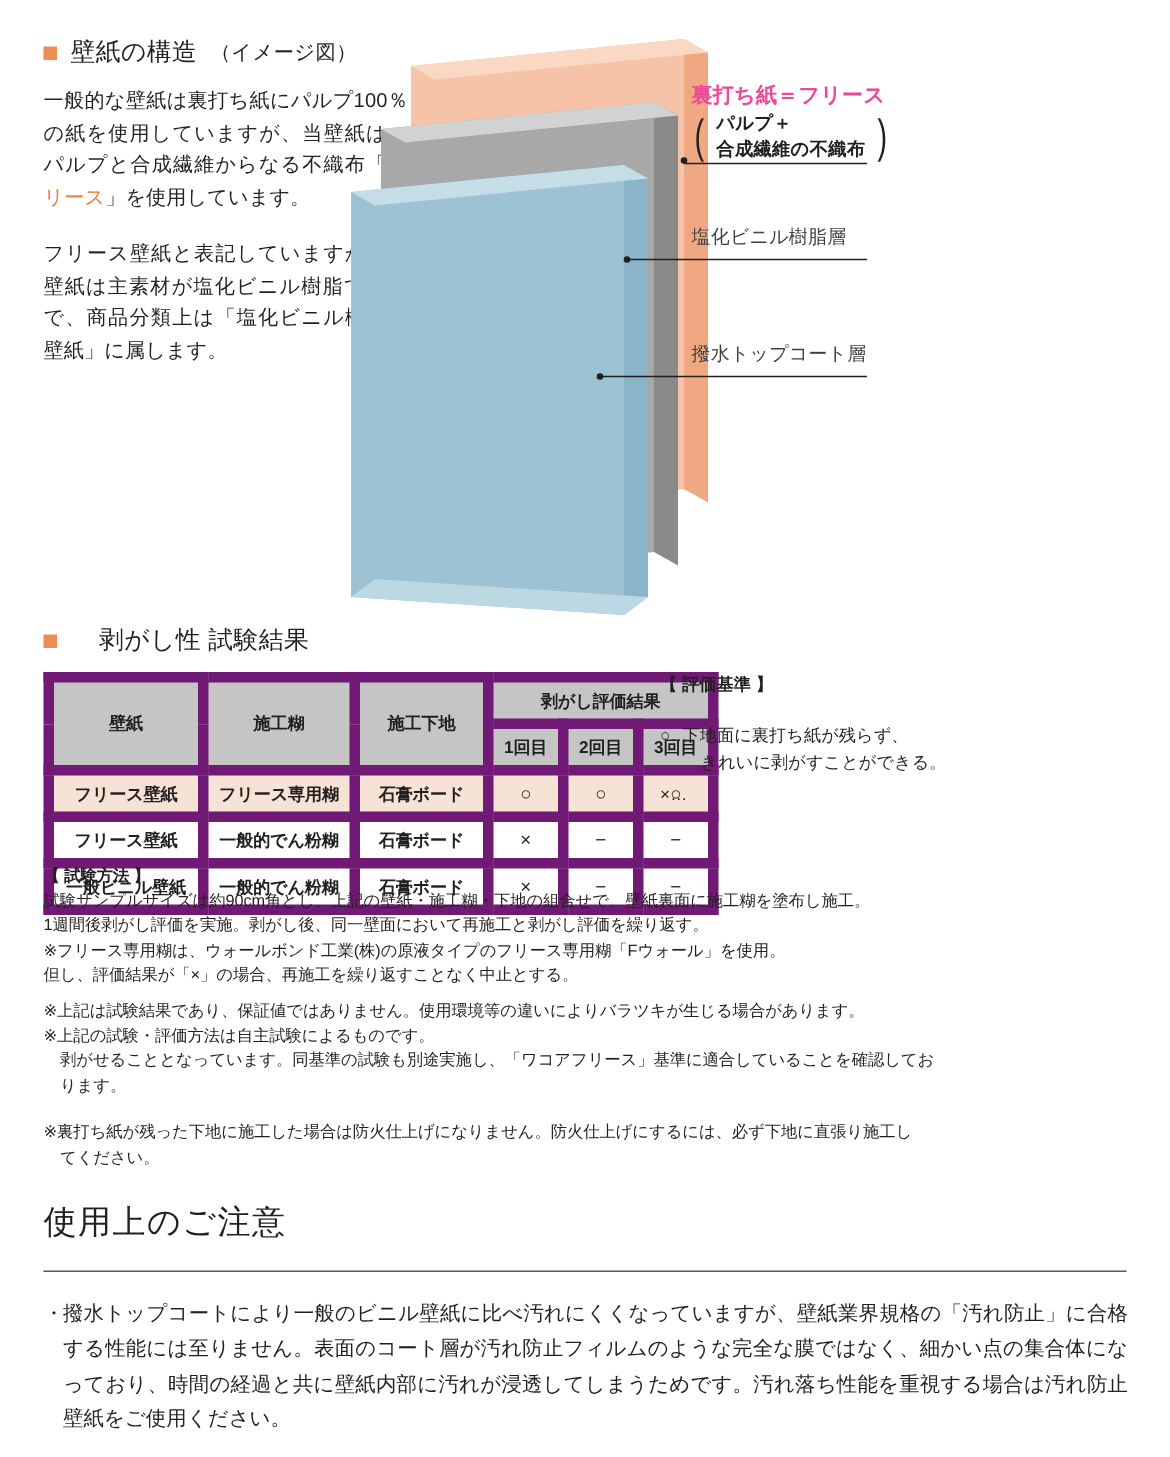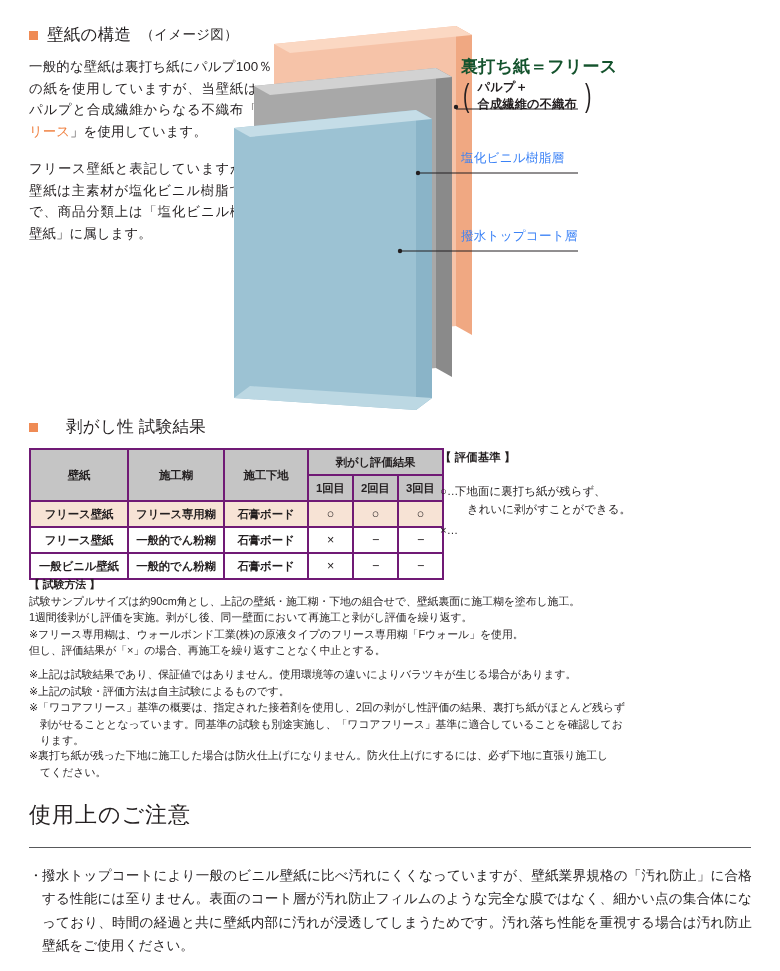--- a/index.html
+++ b/index.html
@@ -48,23 +48,23 @@
   }
   .intro .hl { color: #ef7d3c; }
 
   
   .diagram { position: absolute; left: 228px; top: 26px; width: 300px; height: 385px; }
   .diagram svg { display: block; }
 
   
   .callout { position: absolute; }
   .callout .ctitle {
-    font-size: 17px;
+    font-size: 14px;
     font-weight: bold;
-    color: #14532d;
+    color: #ec4899;
     letter-spacing: .2px;
     white-space: nowrap;
   }
   .callout .paren {
     display: flex;
     align-items: center;
     font-size: 12.2px;
     color: #231f20;
     letter-spacing: .2px;
     white-space: nowrap;
@@ -74,36 +74,36 @@
     font-size: 31px;
     line-height: 0;
     font-weight: 300;
     color: #231f20;
     transform: scaleX(.62);
     display: inline-block;
   }
   .callout .paren .ptxt { line-height: 1.36; padding: 0 6px; font-weight: bold; }
   .callout .plain {
     font-size: 12.6px;
-    color: #3b82f6;
+    color: #404040;
     letter-spacing: .2px;
     white-space: nowrap;
   }
 
   
   .tbl {
     position: absolute;
     left: 29px; top: 448px;
     border-collapse: collapse;
     font-size: 11.4px;
     color: #231f20;
     letter-spacing: -.1px;
   }
   .tbl th, .tbl td {
-    border: 2px solid #701a75;
+    border: 7px solid #701a75;
     text-align: center;
     vertical-align: middle;
     font-weight: normal;
     padding: 0;
     height: 24px;
     white-space: nowrap;
   }
   .tbl thead th { background: #c5c5c5; font-weight: bold; }
   .tbl .c-wp  { width: 96px; }
   .tbl .c-gl  { width: 94px; }
@@ -304,21 +304,20 @@
     <div class="ln bold-t">【 試験方法 】</div>
     <div class="ln">試験サンプルサイズは約90cm角とし、上記の壁紙・施工糊・下地の組合せで、壁紙裏面に施工糊を塗布し施工。</div>
     <div class="ln">1週間後剥がし評価を実施。剥がし後、同一壁面において再施工と剥がし評価を繰り返す。</div>
     <div class="ln">※フリース専用糊は、ウォールボンド工業(株)の原液タイプのフリース専用糊「Fウォール」を使用。</div>
     <div class="ln">但し、評価結果が「×」の場合、再施工を繰り返すことなく中止とする。</div>
   </div>
 
   <div class="notes" style="left:29px; top:666px;">
     <div class="ln">※上記は試験結果であり、保証値ではありません。使用環境等の違いによりバラツキが生じる場合があります。</div>
     <div class="ln">※上記の試験・評価方法は自主試験によるものです。</div>
-    <div class="ln">※「ワコアフリース」基準の概要は、指定された接着剤を使用し、2回の剥がし性評価の結果、裏打ち紙がほとんど残らず</div>
     <div class="ln wrap2">剥がせることとなっています。同基準の試験も別途実施し、「ワコアフリース」基準に適合していることを確認してお</div>
     <div class="ln wrap2">ります。</div>
   </div>
 
   <div class="notes" style="left:29px; top:747px;">
     <div class="ln">※裏打ち紙が残った下地に施工した場合は防火仕上げになりません。防火仕上げにするには、必ず下地に直張り施工し</div>
     <div class="ln wrap2">てください。</div>
   </div>
 
   <div class="big-head">使用上のご注意</div>

